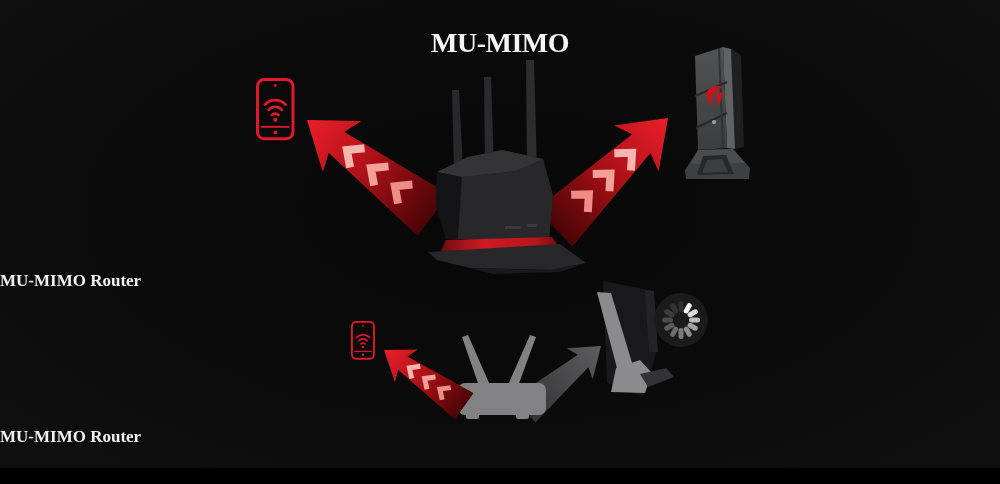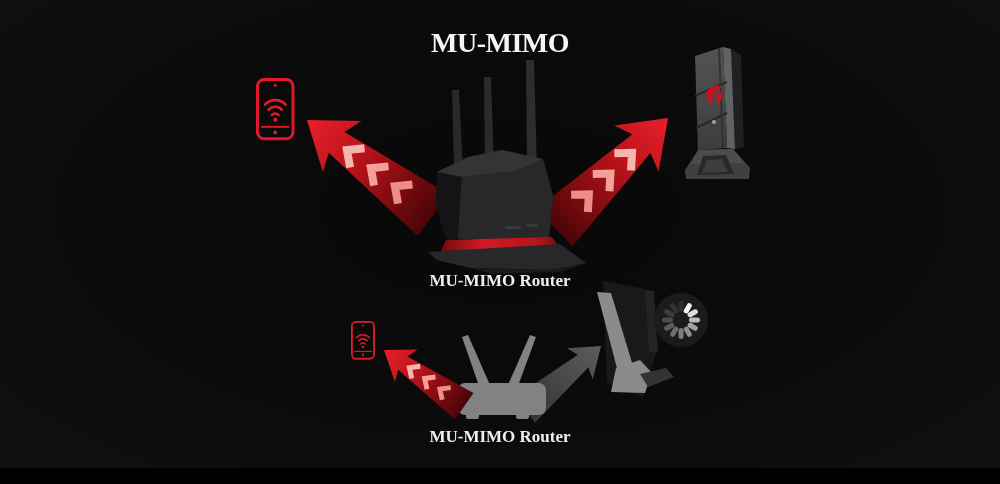--- a/index.html
+++ b/index.html
@@ -6,21 +6,21 @@
   .stage{
     position:relative;width:1000px;height:468px;overflow:hidden;
     background:radial-gradient(ellipse at 50% 45%, #080809 0%, #0b0b0c 55%, #101011 100%);
     font-family:Liberation Serif, serif;
   }
   .title{
     position:absolute;top:27px;left:0;width:1000px;text-align:center;
     color:#f5f5f5;font-size:28px;font-weight:bold;letter-spacing:-0.5px;
   }
   .caption{
-    position:absolute;left:0;width:1000px;text-align:center;
+    position:absolute;left:0;width:1000px;
     color:#efefef;font-size:17px;font-weight:bold;letter-spacing:0px;
   }
   .caption-top{top:271px;}
   .caption-bottom{top:427px;}
   svg.scene{position:absolute;top:0;left:0;}
 </style>
 </head>
 <body>
 
 <div class="stage">

